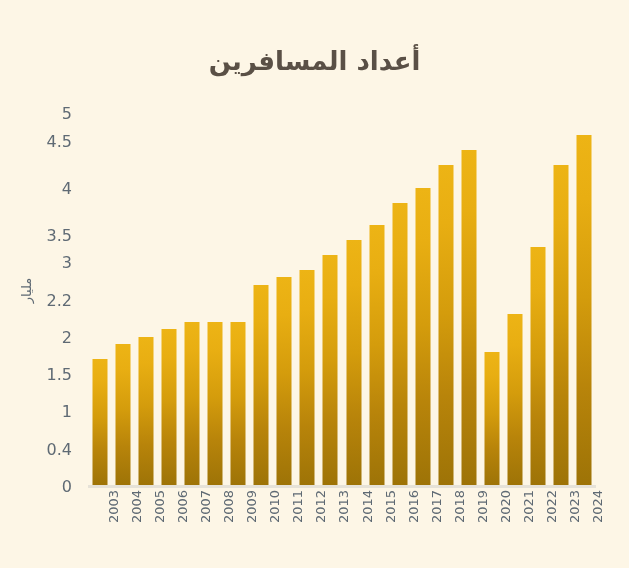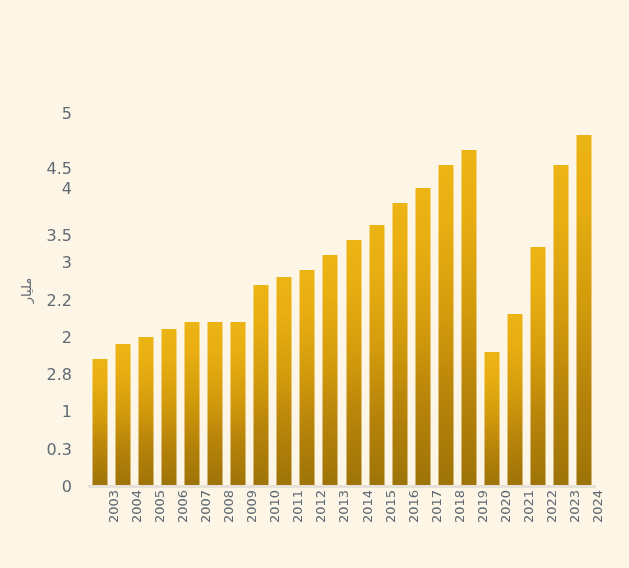--- a/index.html
+++ b/index.html
@@ -114,32 +114,33 @@
     white-space: nowrap;
     transform-origin: left top;
     transform: rotate(-90deg) translateX(-100%);
   }
 </style>
 </head>
 <body>
 
 <div id="chart-root">
 
+  <div id="chart-title">أعداد المسافرين</div>
 
   <div id="y-axis-ticks">
       <div class="y-tick" style="top: 0px;">5</div>
-      <div class="y-tick" style="top: 55px;">4.5</div>
+      <div class="y-tick" style="top: 28px;">4.5</div>
       <div class="y-tick" style="top: 74.6px;">4</div>
       <div class="y-tick" style="top: 122px;">3.5</div>
       <div class="y-tick" style="top: 149.2px;">3</div>
       <div class="y-tick" style="top: 186.5px;">2.2</div>
       <div class="y-tick" style="top: 223.8px;">2</div>
-      <div class="y-tick" style="top: 261.1px;">2.8</div>
+      <div class="y-tick" style="top: 261.1px;">1.5</div>
       <div class="y-tick" style="top: 298.4px;">1</div>
-      <div class="y-tick" style="top: 335.7px;">0.3</div>
+      <div class="y-tick" style="top: 335.7px;">0.4</div>
       <div class="y-tick" style="top: 373px;">0</div>
     </div>
 
   <div id="y-axis-title">مليار</div>
 
   <div id="bars">
       <div class="bar-slot" style="left: 0px; width: 23.0909px;">
         <div class="bar" title="2003: 1.7" style="height: 126.82px;"></div>
       </div>
       <div class="bar-slot" style="left: 23.0909px; width: 23.0909px;">

